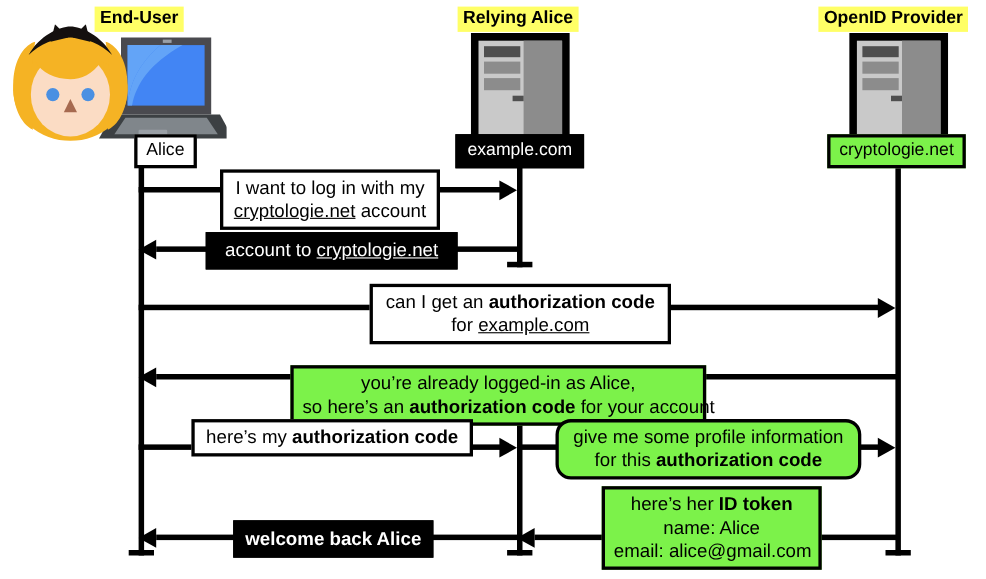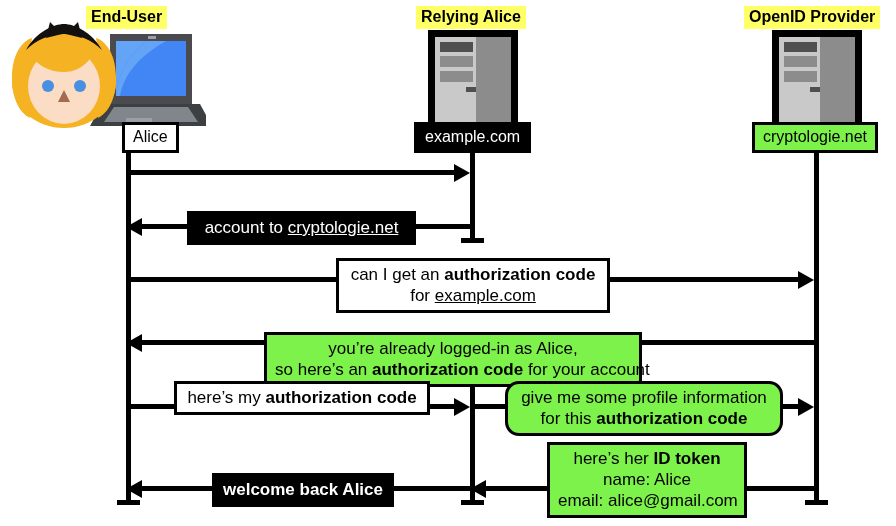--- a/index.html
+++ b/index.html
@@ -198,20 +198,24 @@
 
   <div class="abs arrow-line" style="left:470px; top:404px; width:330px;"></div>
   <div class="abs arrow-head right" style="left:798px; top:398px;"></div>
 
   <div class="abs arrow-line" style="left:486px; top:486px; width:332px;"></div>
   <div class="abs arrow-head left" style="left:470px; top:480px;"></div>
 
   <div class="abs arrow-line" style="left:142px; top:486px; width:332px;"></div>
   <div class="abs arrow-head left" style="left:126px; top:480px;"></div>
 
+  <div class="abs msg" style="left:200px; top:154px; width:200px;">
+      <div><span>I want to log in with my</span></div>
+      <div><u>cryptologie.net</u><span> account</span></div>
+    </div>
 
   <div class="abs msg dark" style="left:187px; top:211px; width:229px;">
       <div><span>account to </span><u>cryptologie.net</u></div>
     </div>
 
   <div class="abs msg" style="left:336px; top:258px; width:274px;">
       <div><span>can I get an </span><b>authorization code</b></div>
       <div><span>for </span><u>example.com</u></div>
     </div>
 

